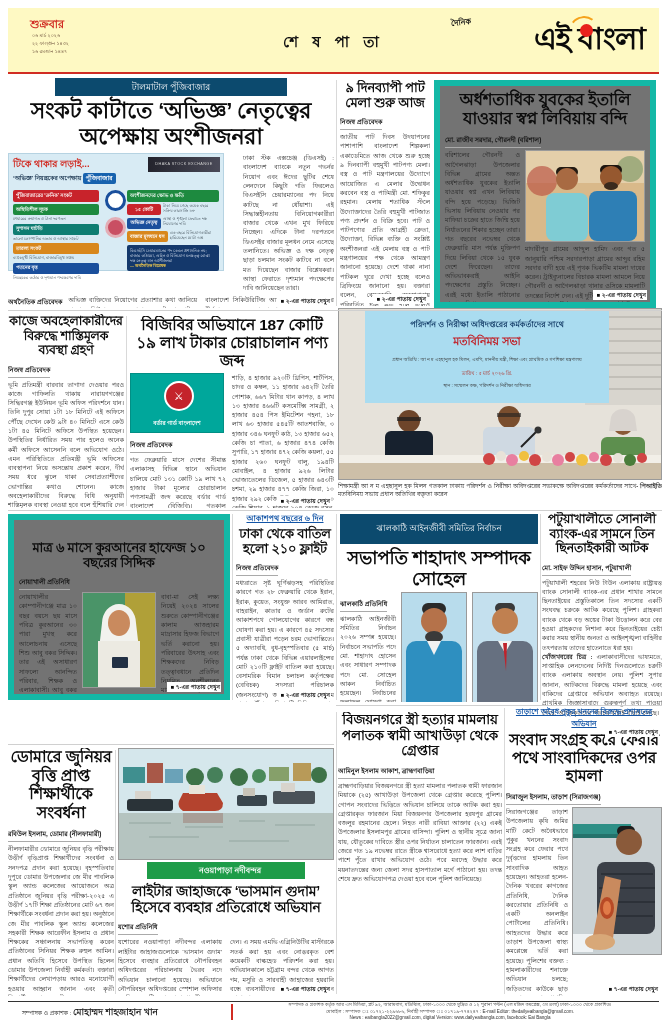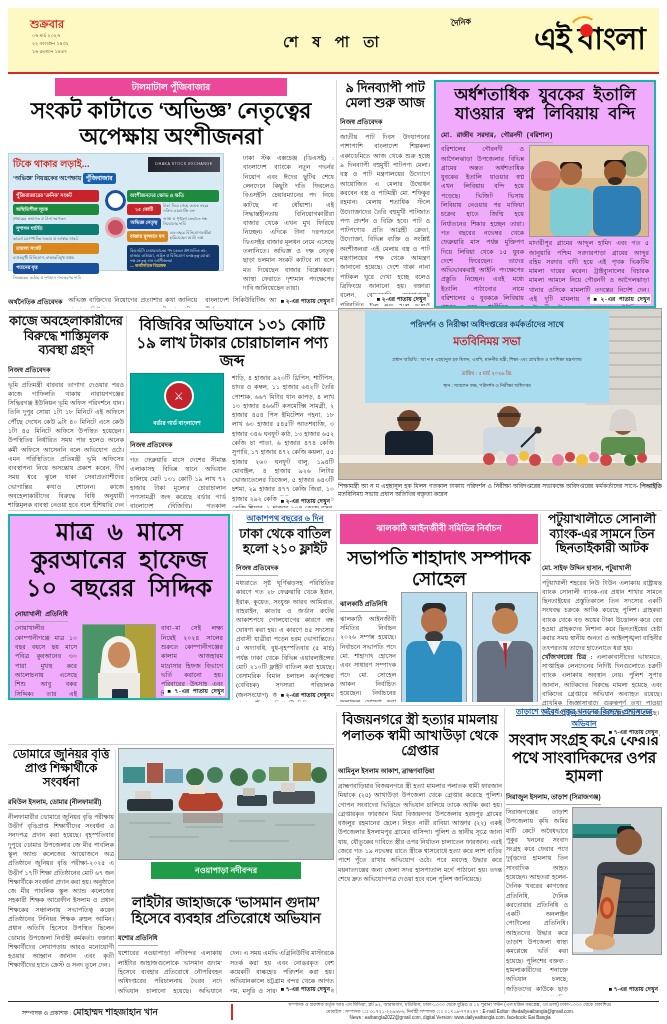--- a/index.html
+++ b/index.html
@@ -2,23 +2,23 @@
 <html><head>
 <meta charset="utf-8">
 <style>
   html,body{margin:0;padding:0;background:#9a9a9a;}
   .page{position:relative;width:667px;height:1024px;margin:0 auto;background:#fff;
         font-family:"Liberation Sans","DejaVu Sans",sans-serif;color:#1a1a1a;overflow:hidden;}
   .art{position:absolute;overflow:hidden;}
   .hl{font-weight:800;text-align:center;line-height:1.16;color:#0c0c0c;letter-spacing:-.2px;}
   .by{font-size:6.4px;font-weight:bold;color:#111;margin:2px 0 2px;display:inline-block;border-bottom:.5px solid #aaa;padding-bottom:1px;}
   .bd{font-size:6.2px;line-height:1.5;text-align:justify;color:#242424;}
-  .kickbar{background:#ec4899;color:#fff;font-weight:bold;text-align:center;}
+  .kickbar{background:#0c4a6e;color:#fff;font-weight:normal;text-align:center;}
   .endmark{position:absolute;right:3px;bottom:2px;font-size:5.8px;font-weight:bold;background:#fff;padding:0 1px 0 4px;color:#111;z-index:3;}
-  .redbox{border:2px solid #14b8a6;background:#f0abfc;font-family:Liberation Mono, monospace;}
+  .redbox{border:6px solid #14b8a6;background:#737373;}
   .bluekick{color:#1254a6;font-weight:bold;text-align:center;text-decoration:underline;}
   .vr{position:absolute;width:1px;background:#d9d9d9;}
   .hrule{position:absolute;height:1px;background:#d0d0d0;}
   
   .masthead{position:absolute;left:8px;top:8px;width:651px;height:64px;background:#fef9c3;border-bottom:2.5px solid #d12c23;}
   .mday{position:absolute;left:22px;top:8px;font-size:11px;font-weight:bold;color:#d12c23;}
   .mdates{position:absolute;left:24px;top:24px;font-size:4.8px;line-height:1.7;color:#5a3b2a;}
   .mpage{position:absolute;left:0;right:0;top:22px;text-align:center;font-size:15px;font-weight:bold;letter-spacing:5px;color:#111;}
   .mlogo{position:absolute;right:14px;top:6px;width:200px;height:54px;}
   .mlogo .pre{position:absolute;left:6px;top:2px;font-size:8px;font-weight:bold;transform:rotate(-6deg);color:#111;}
@@ -171,21 +171,21 @@
     <div class="endmark">■ ২-এর পাতায় দেখুন</div>
   </div>
 
   <div class="art" style="left:8px;top:314px;width:116px;height:194px;">
     <div class="hl" style="font-size:12.5px;">কাজে অবহেলাকারীদের বিরুদ্ধে শাস্তিমূলক ব্যবস্থা গ্রহণ</div>
     <span class="by">নিজস্ব প্রতিবেদক</span>
     <div class="bd">ভূমি প্রতিমন্ত্রী বারবার তাগাদা দেওয়ার পরও কাজে গাফিলতি থাকায় নারায়ণগঞ্জের সিদ্ধিরগঞ্জ ইউনিয়ন ভূমি অফিস পরিদর্শনে যান। তিনি দুপুর সোয়া ১টা ১৮ মিনিটে এই অফিসে পৌঁছে দেখেন কেউ ৯টা ৪০ মিনিটে এসে কেউ ১টা ৪৫ মিনিটে অফিসে উপস্থিত হয়েছেন। উপস্থিতির নির্ধারিত সময় পার হলেও অনেক কর্মী অফিসে আসেননি বলে অভিযোগ ওঠে। এমন পরিস্থিতিতে প্রতিমন্ত্রী ভূমি অফিসের ব্যবস্থাপনা নিয়ে অসন্তোষ প্রকাশ করেন, দীর্ঘ সময় ধরে ঝুলে থাকা সেবাপ্রত্যাশীদের ভোগান্তির কথাও শোনেন। কাজে অবহেলাকারীদের বিরুদ্ধে বিধি অনুযায়ী শাস্তিমূলক ব্যবস্থা নেওয়া হবে বলে হুঁশিয়ারি দেন তিনি। একজন ইউনিয়ন ভূমি সহকারী এবং একজন ইউনিয়ন ভূমি উপসহকারী কর্মকর্তাকে গোপালগঞ্জ জেলা প্রশাসকের কার্যালয়ে বদলি করা হয়েছে এবং অনাচারের বিরুদ্ধে নিয়মিত ব্যবস্থা গ্রহণের জন্য কঠোর নির্দেশনা দেওয়া হয়েছে।</div>
   </div>
 
   <div class="art" style="left:130px;top:316px;width:204px;height:192px;">
-    <div class="hl" style="font-size:15.5px;">বিজিবির অভিযানে ১৩১ কোটি ১৯ লাখ টাকার চোরাচালান পণ্য জব্দ</div>
+    <div class="hl" style="font-size:15.5px;">বিজিবির অভিযানে 187 কোটি ১৯ লাখ টাকার চোরাচালান পণ্য জব্দ</div>
     <div style="display:flex;gap:6px;margin-top:3px;">
       <div style="width:96px;">
         <div class="bgbcard">
           <div class="bgbcirc">⚔</div>
           <div class="bgblabel">বর্ডার গার্ড বাংলাদেশ</div>
         </div>
         <span class="by">নিজস্ব প্রতিবেদক</span>
         <div class="bd">গত ফেব্রুয়ারি মাসে দেশের সীমান্ত এলাকাসহ বিভিন্ন স্থানে অভিযান চালিয়ে মোট ১৩১ কোটি ১৯ লাখ ৭২ হাজার টাকা মূল্যের চোরাচালান পণ্যসামগ্রী জব্দ করেছে বর্ডার গার্ড বাংলাদেশ (বিজিবি)। গতকাল বৃহস্পতিবার বিজিবির জনসংযোগ কর্মকর্তা মো. শরীফুল ইসলাম স্বাক্ষরিত এক সংবাদ বিজ্ঞপ্তিতে এ তথ্য জানানো হয়। জব্দকৃত চোরাচালান দ্রব্যের মধ্যে রয়েছে- ১ কেজি ১৩২.৭২ গ্রাম স্বর্ণ, ১০ হাজার ৮৭৯টি</div>
       </div>
       <div class="bd" style="flex:1;">শাড়ি, ৪ হাজার ৯২০টি থ্রিপিস, শার্টপিস, চাদর ও কম্বল, ১১ হাজার ৬৪২টি তৈরি পোশাক, ৬৬৭ মিটার থান কাপড়, ৪ লাখ ১৩ হাজার ৪৬৬টি কসমেটিক্স সামগ্রী, ২ হাজার ৪৫৪ পিস ইমিটেশন গহনা, ১৮ লাখ ৬৩ হাজার ৫৪৫টি আতশবাজি, ৩ হাজার ৩৪৬ ঘনফুট কাঠ, ১৩ হাজার ৬৫২ কেজি চা পাতা, ৬ হাজার ৪৭৪ কেজি সুপারি, ১৭ হাজার ৪৭২ কেজি কয়লা, ৫৫ হাজার ২৬০ ঘনফুট বালু, ১৯৪টি মোবাইল, ৪ হাজার ৯২৬ লিটার ভোজ্যতেলের ডিজেল, ৫ হাজার ৬৪৩টি চশমা, ২৯ হাজার ৪৭৭ কেজি জিরা, ১০ হাজার ২৯২ কেজি চিনি, ৩৩ হাজার ৬৭০ কেজি শিয়ার, ১ হাজার ২০৪ কেজি রসুন, ৩ হাজার ৫৪৬ পাহাড়ি বিভিন্ন প্রকার বীজ, ৪ হাজার ৭৬১ কেজি পান, ২ হাজার ৫৯২ পাহাড়ি কীটনাশক, ৬৪ হাজার ২২৭ পিস চকোলেট, ১০৬টি গরু ও মহিষ, ৫টি কষ্টি পাথরের মূর্তি, ৬টি ট্রাক ও কাভার্ড ভ্যান, ৭টি ট্রাক্টর, ৭টি পিকআপ, ৫টি প্রাইভেটকার ও মাইক্রোবাস, ২টি জিপ, ২৬টি সিএনজি ও ইজিবাইক, ৪৫টি মোটরসাইকেল এবং ২৬টি বাইসাইকেল ও ভ্যান। উদ্ধারকৃত অস্ত্র</div>
@@ -242,21 +242,21 @@
           <circle cx="303" cy="149" r="5" fill="#d04545"></circle>
       </g>
     </svg>
     <div class="caption">
       <span class="capsrc">- পিআইডি</span>
       <span>শিক্ষামন্ত্রী আ ন ম এহছানুল হক মিলন গতকাল ঢাকায় পরিদর্শন ও নিরীক্ষা অধিদপ্তরের সভাকক্ষে অধিদপ্তরের কর্মকর্তাদের সাথে মতবিনিময় সভায় প্রধান অতিথির বক্তৃতা করেন</span>
     </div>
   </div>
 
   <div class="art redbox" style="left:8px;top:514px;width:222px;height:186px;padding:4px 5px;box-sizing:border-box;">
-    <div class="hl" style="font-size:24px;">মাত্র ৬ মাসে কুরআনের হাফেজ ১০ বছরের সিদ্দিক</div>
+    <div class="hl" style="font-size:13px;margin-top:16px;">মাত্র ৬ মাসে কুরআনের হাফেজ ১০ বছরের সিদ্দিক</div>
     <span class="by">নোয়াখালী প্রতিনিধি</span>
     <div style="display:flex;gap:5px;">
       <div class="bd" style="flex:1;">নোয়াখালীর কোম্পানীগঞ্জে মাত্র ১০ বছর বয়সে ছয় মাসে পবিত্র কুরআনের ৩০ পারা মুখস্থ করে আলোচনায় এসেছে শিশু আবু বকর সিদ্দিক। তার এই অসাধারণ সাফল্যে আনন্দিত পরিবার, শিক্ষক ও এলাকাবাসী। আবু বকর সিদ্দিক বসুরহাট পৌরসভার বাসিন্দা। সে উপজেলার একটি হিফজ মাদ্রাসার ছাত্র। ছেলের সাফল্যে গর্বিত বাবা-মা।</div>
       <svg class="photoframe" width="72" height="94" viewBox="0 0 72 94">
         <rect width="72" height="94" fill="#4a9468"></rect>
         <rect x="42" width="30" height="94" fill="#c9a22c" opacity=".8"></rect>
         <path d="M19,30 a17,19 0 0 1 34,0 l3,26 h-40 z" fill="#f2f2ee"></path>
         <ellipse cx="36" cy="30" rx="11" ry="13" fill="#c98a5e"></ellipse>
         <rect x="15" y="48" width="42" height="46" fill="#eceae2"></rect>
         <rect x="29" y="64" width="16" height="11" rx="1" fill="#223044"></rect>
@@ -306,21 +306,21 @@
     <span class="by">মো. সাইফ উদ্দিন হাসান, পটুয়াখালী</span>
     <div class="bd">
       <span>পটুয়াখালী শহরের নিউ টাউন এলাকায় রাষ্ট্রায়ত্ত ব্যাংক সোনালী ব্যাংক-এর প্রধান শাখার সামনে ছিনতাইয়ের প্রস্তুতিকালে তিন সদস্যের একটি সংঘবদ্ধ চক্রকে আটক করেছে পুলিশ। গ্রাহকরা ব্যাংক থেকে বড় অঙ্কের টাকা উত্তোলন করে বের হওয়া গ্রাহকদের নিশানা করে ছিনতাইয়ের চেষ্টা করার সময় স্থানীয় জনতা ও আইনশৃঙ্খলা বাহিনীর তৎপরতায় তাদের হাতেনাতে ধরা হয়।</span>
       <br>
       <b>খোঁজখবরের চিত্র :</b><span> এলাকাবাসীদের ভাষ্যমতে, সাপ্তাহিক লেনদেনের নির্দিষ্ট দিনগুলোতে চক্রটি ব্যাংক এলাকায় অবস্থান নেয়। পুলিশ সুপার জানান, আটকদের বিরুদ্ধে মামলা হয়েছে এবং বাকিদের গ্রেপ্তারে অভিযান অব্যাহত রয়েছে। প্রাথমিক জিজ্ঞাসাবাদে গুরুত্বপূর্ণ তথ্য পাওয়া গেছে; আটককৃতদের পরিচয় যাচাই-বাছাই চলছে।</span>
     </div>
     <div class="endmark">■ ৭-এর পাতায় দেখুন</div>
   </div>
 
   <div class="art" style="left:8px;top:748px;width:106px;height:248px;">
-    <div class="hl" style="font-size:12px;">ডোমারে জুনিয়র বৃত্তি প্রাপ্ত শিক্ষার্থীকে সংবর্ধনা</div>
+    <div class="hl" style="font-size:16px;">ডোমারে জুনিয়র বৃত্তি প্রাপ্ত শিক্ষার্থীকে সংবর্ধনা</div>
     <span class="by">রবিউল ইসলাম, ডোমার (নীলফামারী)</span>
     <div class="bd">নীলফামারীর ডোমারে জুনিয়র বৃত্তি পরীক্ষায় উত্তীর্ণ বৃত্তিপ্রাপ্ত শিক্ষার্থীদের সংবর্ধনা ও সনদপত্র প্রদান করা হয়েছে। বৃহস্পতিবার দুপুরে ডোমার উপজেলার জে মীর পাবলিক স্কুল অ্যান্ড কলেজের আয়োজনে অত্র প্রতিষ্ঠানে জুনিয়র বৃত্তি পরীক্ষা-২০২৫ এ উত্তীর্ণ ১৭টি শিক্ষা প্রতিষ্ঠানের মোট ৬৭ জন শিক্ষার্থীকে সংবর্ধনা প্রদান করা হয়। অনুষ্ঠানে জে মীর পাবলিক স্কুল অ্যান্ড কলেজের সহকারী শিক্ষক আরেফীন ইসলাম ও প্রধান শিক্ষকের সঞ্চালনায় সভাপতিত্ব করেন প্রতিষ্ঠানের সিনিয়র শিক্ষক রুহুল আমিন। প্রধান অতিথি হিসেবে উপস্থিত ছিলেন ডোমার উপজেলা নির্বাহী কর্মকর্তা। বক্তারা শিক্ষার্থীদের লেখাপড়ায় আরও মনোযোগী হওয়ার আহ্বান জানান এবং কৃতী শিক্ষার্থীদের হাতে ক্রেস্ট ও সনদ তুলে দেন।</div>
   </div>
 
   <div class="art" style="left:118px;top:748px;width:216px;height:248px;">
     <svg class="photoframe" width="214" height="110" viewBox="0 0 214 110">
       <rect width="214" height="110" fill="#d5e7ec"></rect>
       <rect x="4" y="18" width="22" height="16" fill="#3f8f8f"></rect>
       <rect x="28" y="14" width="16" height="20" fill="#a85848"></rect>
       <rect x="46" y="20" width="18" height="14" fill="#6aa2b8"></rect>
@@ -343,21 +343,21 @@
       <g stroke="#9fb0ab" stroke-width="1.5">
         <line x1="10" y1="74" x2="52" y2="74"></line>
           <line x1="66" y1="78" x2="104" y2="78"></line>
         <line x1="120" y1="72" x2="146" y2="72"></line>
           <line x1="156" y1="76" x2="196" y2="76"></line>
         <line x1="30" y1="88" x2="80" y2="88"></line>
           <line x1="110" y1="92" x2="170" y2="92"></line>
       </g>
       <rect x="64" y="64" width="40" height="10" fill="#8f5a4a" opacity=".35"></rect>
     </svg>
-    <div class="greenbar" style="width:150px;margin:2px auto 15px;">নওয়াপাড়া নদীবন্দর</div>
+    <div class="greenbar" style="width:150px;margin:2px auto 4px;padding-left:8px;">নওয়াপাড়া নদীবন্দর</div>
     <div class="hl" style="font-size:14px;margin-top:2px;">লাইটার জাহাজকে ‘ভাসমান গুদাম’ হিসেবে ব্যবহার প্রতিরোধে অভিযান</div>
     <span class="by">যশোর প্রতিনিধি</span>
     <div class="bd" style="column-count:2;column-gap:8px;">যশোরের নওয়াপাড়া নদীবন্দর এলাকায় লাইটার জাহাজগুলোকে ‘ভাসমান গুদাম’ হিসেবে ব্যবহার প্রতিরোধে নৌপরিবহন অধিদপ্তরের পরিচালনায় ভৈরব নদে অভিযান চালানো হয়েছে। অভিযানে নৌপরিবহন অধিদপ্তরের স্পেশাল অফিসার (মেরিন সেফটি) রোকসানা পারভীন নেতৃত্ব দেন। এ সময় এমভি এগ্রিনিউটির মাস্টারকে সতর্ক করা হয় এবং নোঙরকৃত বেশ কয়েকটি বাল্কহেড পরিদর্শন করা হয়। অভিযানকালে চট্টগ্রাম বন্দর থেকে আগত গম, মসুরি ও সারবাহী জাহাজের হয়রানি বন্ধে ব্যবসায়ীদের সহযোগিতার আহ্বান জানানো হয়।</div>
     <div class="endmark">■ ৭-এর পাতায় দেখুন</div>
   </div>
 
   <div class="art" style="left:338px;top:712px;width:164px;height:284px;">
     <div class="hl" style="font-size:13.5px;">বিজয়নগরে স্ত্রী হত্যার মামলায় পলাতক স্বামী আখাউড়া থেকে গ্রেপ্তার</div>
     <span class="by">আমিনুল ইসলাম আকাশ, ব্রাহ্মণবাড়িয়া</span>
     <div class="bd">ব্রাহ্মণবাড়িয়ার বিজয়নগরে স্ত্রী হত্যা মামলার পলাতক স্বামী ফারজান মিয়াকে (২৫) আখাউড়া উপজেলা থেকে গ্রেপ্তার করেছে পুলিশ। গোপন সংবাদের ভিত্তিতে অভিযান চালিয়ে তাকে আটক করা হয়। গ্রেপ্তারকৃত ফারজান মিয়া বিজয়নগর উপজেলার হরষপুর গ্রামের বজলুর রহমানের ছেলে। নিহত নারী রাবিয়া আক্তার (২২) একই উপজেলার ইসলামপুর গ্রামের বাসিন্দা। পুলিশ ও স্থানীয় সূত্রে জানা যায়, যৌতুকের দাবিতে স্ত্রীর ওপর নির্যাতন চালাতেন ফারজান। এরই জেরে গত ১৯ নভেম্বর রাতে স্ত্রীকে শ্বাসরোধে হত্যা করে লাশ বাড়ির পাশে পুঁতে রাখার অভিযোগ ওঠে। পরে মরদেহ উদ্ধার করে ময়নাতদন্তের জন্য জেলা সদর হাসপাতাল মর্গে পাঠানো হয়। তদন্ত শেষে দ্রুত অভিযোগপত্র দেওয়া হবে বলে পুলিশ জানিয়েছে।</div>

